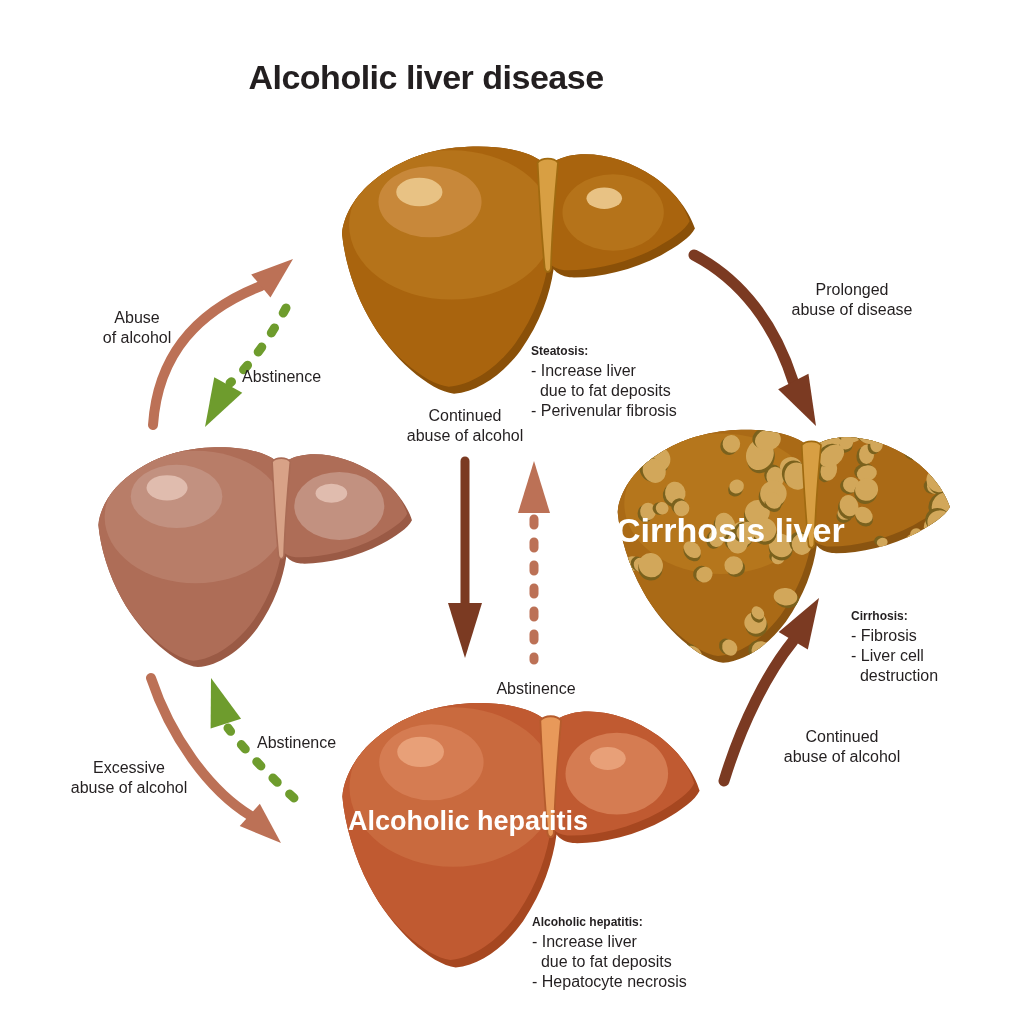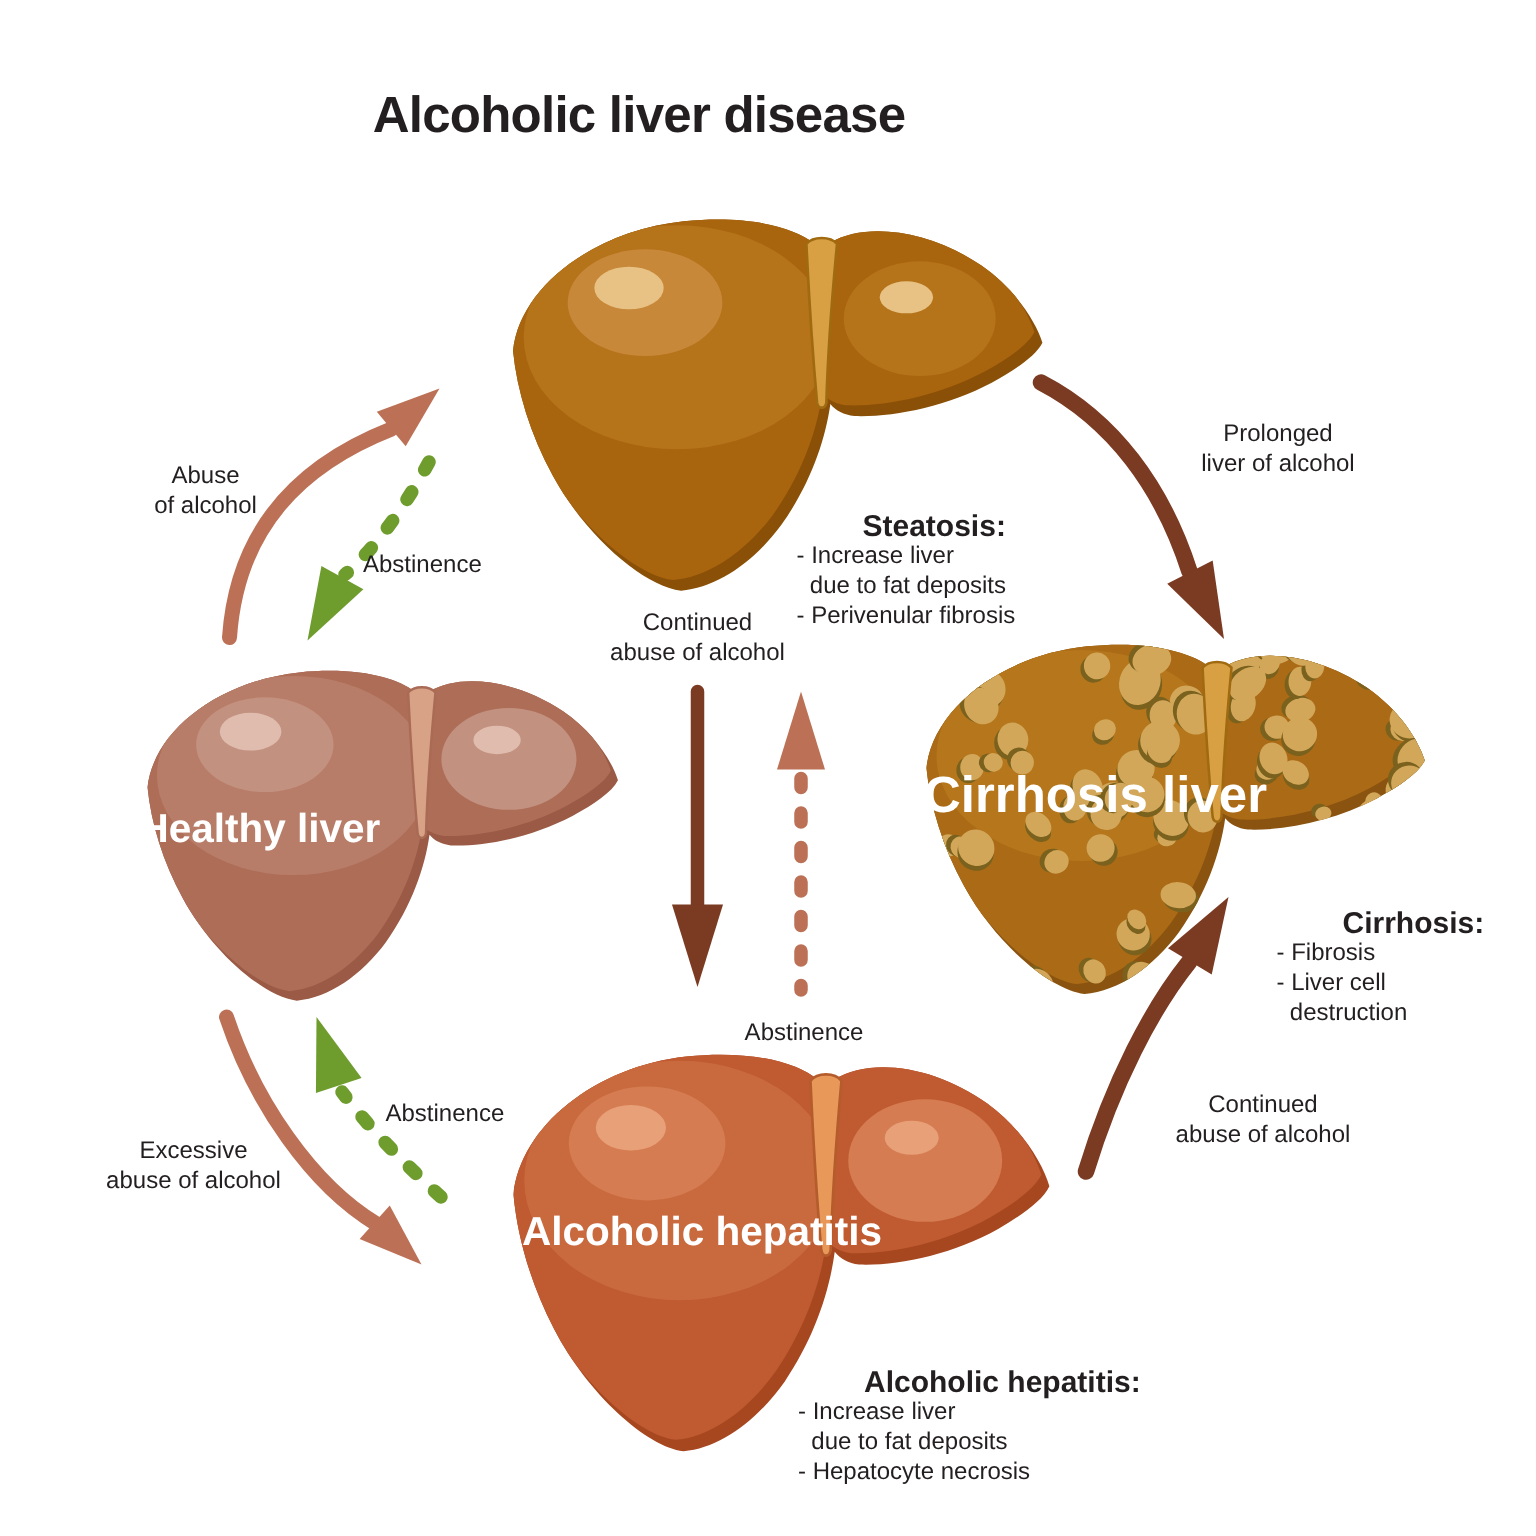--- a/index.html
+++ b/index.html
@@ -10,21 +10,21 @@
   #scene{position:absolute;left:0;top:0;width:1024px;height:1024px;}
   .txt{position:absolute;color:#231f20;white-space:pre-wrap;}
   .page-title{
     top:58px;left:0;width:852px;text-align:center;
     font-size:34px;font-weight:700;letter-spacing:-0.5px;
   }
   .liver-label{
     color:#ffffff;font-weight:700;font-size:27px;letter-spacing:0;
   }
   .note{font-size:16px;line-height:20px;}
-  .note .note-heading{font-weight:700;font-size:20px;display:block;margin-left:44px;}
+  .note .note-heading{font-weight:700;font-size:12px;display:block;}
   .arrow-label{font-size:16px;line-height:19.5px;}
   .centered{transform:translateX(-50%);text-align:center;}
 </style>
 </head>
 <body>
 
 <div id="stage">
 
   <svg id="scene" viewBox="0 0 1024 1024" aria-hidden="true">
     <defs>
@@ -317,21 +317,20 @@
 
     <g>
       <path d="M 294,798 C 270,776 246,752 228,728" fill="none" stroke-width="9" stroke-linecap="round" stroke-dasharray="6 17" stroke="#6e9c2d"></path>
       <polygon points="0,0 -48,-16 -48,16" transform="translate(211,678) rotate(-108)" fill="#6e9c2d"></polygon>
     </g>
   </svg>
 
   <div class="txt page-title">Alcoholic liver disease</div>
 
   <div class="txt liver-label" style="left:616px;top:511px;font-size:34px;">Cirrhosis liver</div>
-  <div class="txt liver-label" style="left:93px;top:537px;">Healthy liver</div>
   <div class="txt liver-label" style="left:348px;top:806px;">Alcoholic hepatitis</div>
 
   <div class="txt note" style="left:531px;top:301px;">
     <span class="note-heading">Steatosis:</span><span>- Increase liver
   due to fat deposits
 - Perivenular fibrosis</span>
   </div>
   <div class="txt note" style="left:851px;top:566px;">
     <span class="note-heading">Cirrhosis:</span><span>- Fibrosis
 - Liver cell
@@ -340,21 +339,21 @@
   <div class="txt note" style="left:532px;top:872px;">
     <span class="note-heading">Alcoholic hepatitis:</span><span>- Increase liver
   due to fat deposits
 - Hepatocyte necrosis</span>
   </div>
 
   <div class="txt arrow-label centered" style="left:137px;top:308px;">Abuse
 of alcohol</div>
   <div class="txt arrow-label" style="left:242px;top:367px;">Abstinence</div>
   <div class="txt arrow-label centered" style="left:852px;top:280px;">Prolonged
-liver of alcohol</div>
+abuse of disease</div>
   <div class="txt arrow-label centered" style="left:465px;top:406px;">Continued
 abuse of alcohol</div>
   <div class="txt arrow-label centered" style="left:536px;top:679px;">Abstinence</div>
   <div class="txt arrow-label centered" style="left:842px;top:727px;">Continued
 abuse of alcohol</div>
   <div class="txt arrow-label centered" style="left:129px;top:758px;">Excessive
 abuse of alcohol</div>
   <div class="txt arrow-label" style="left:257px;top:733px;">Abstinence</div>
 </div>
 

